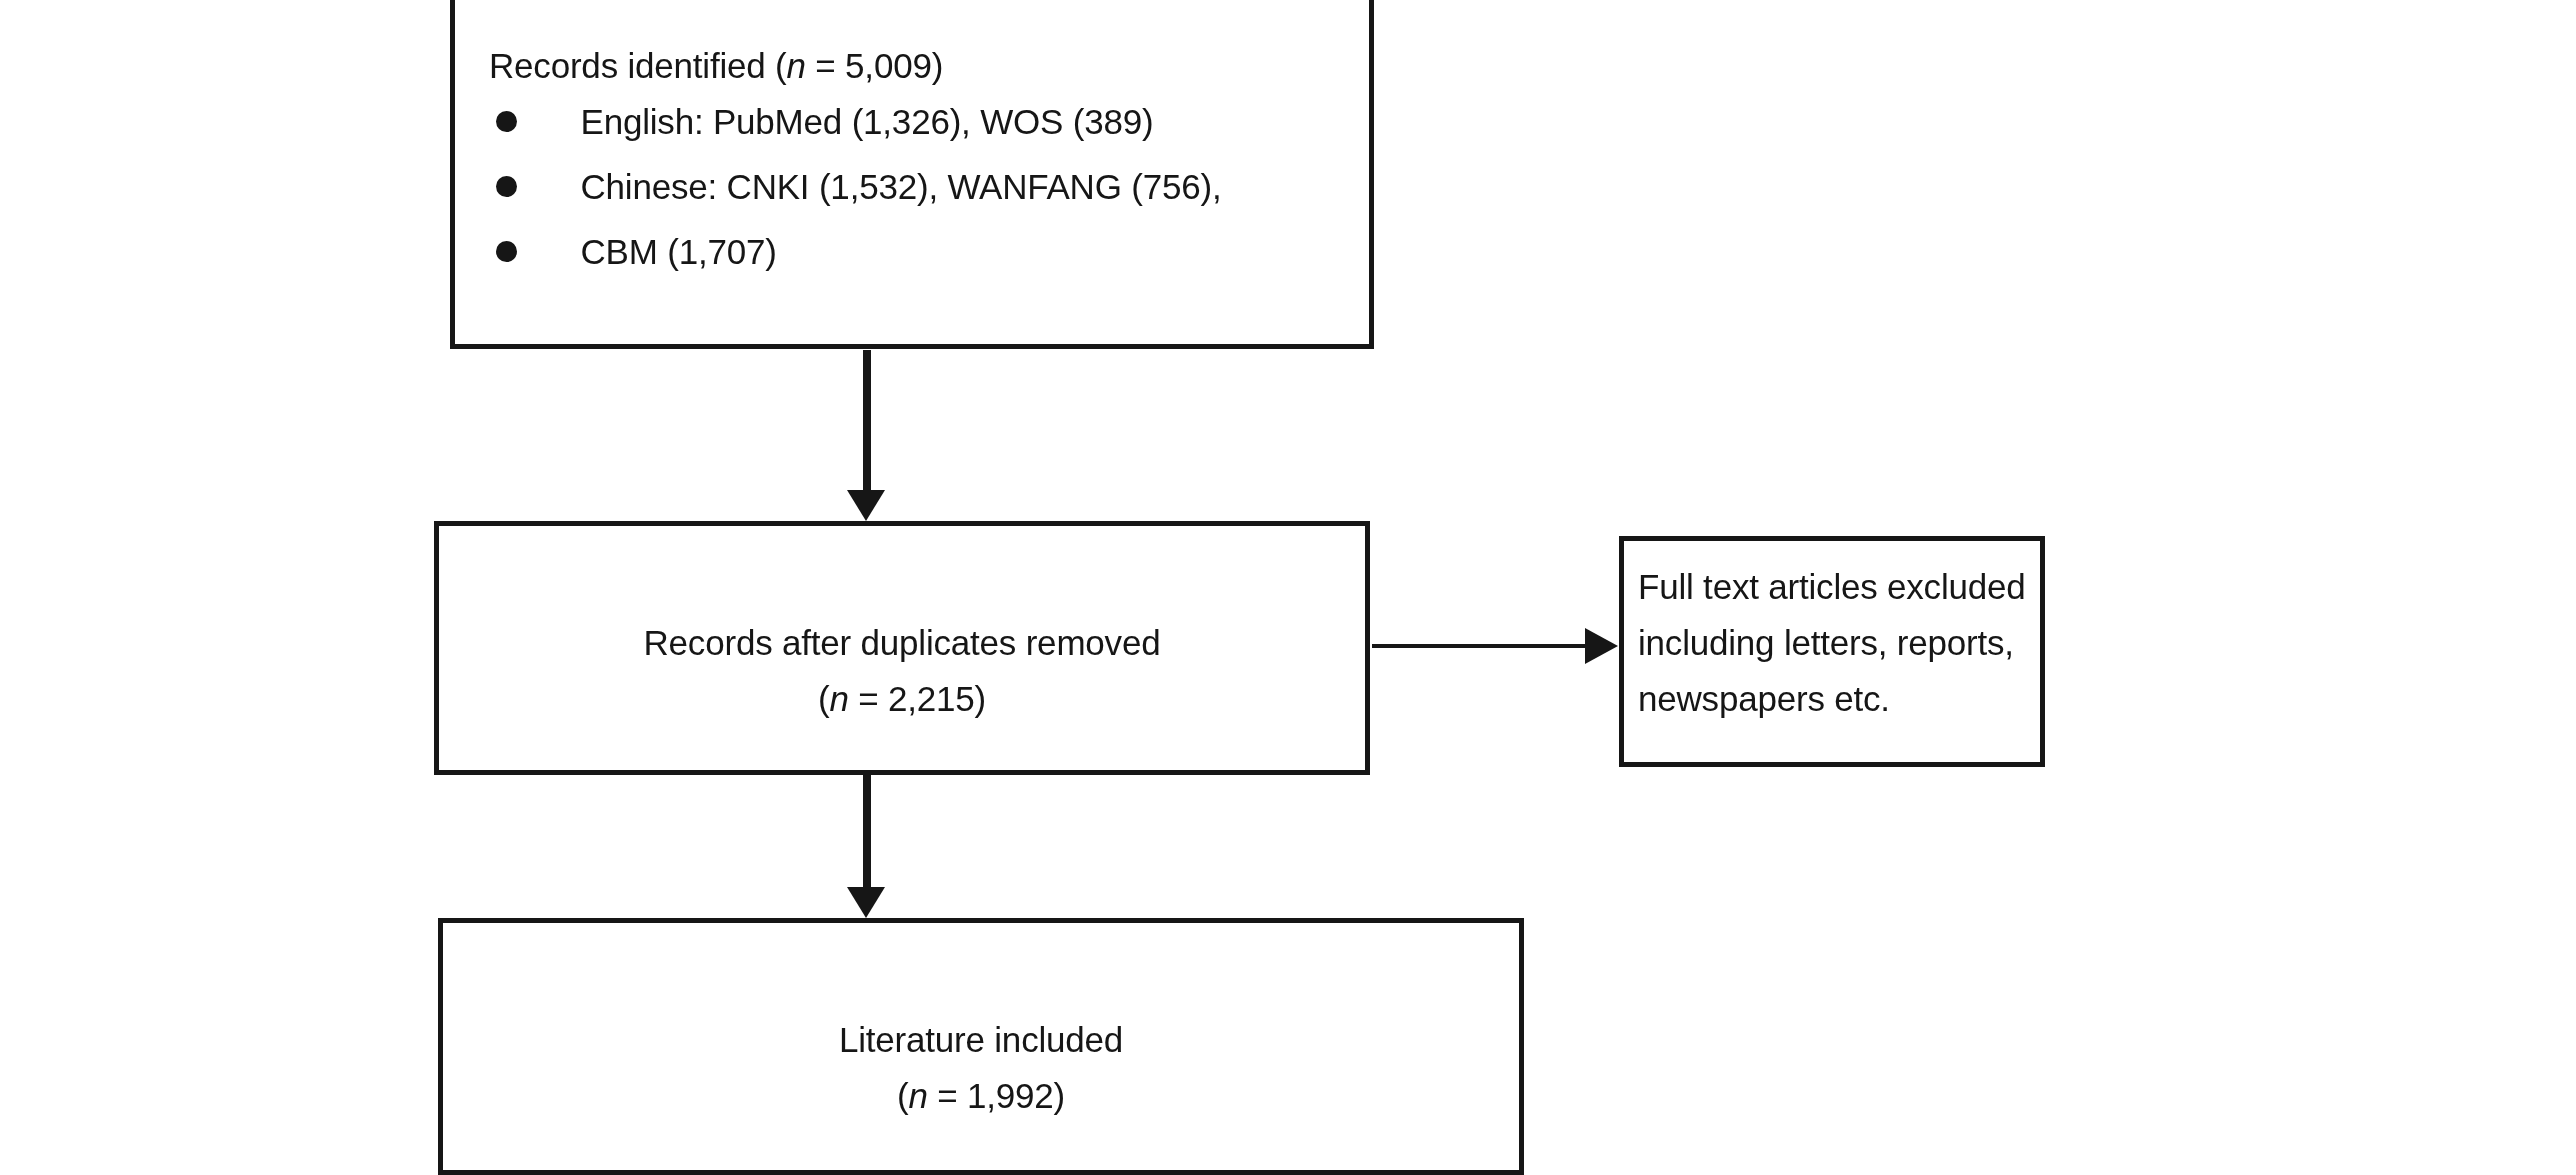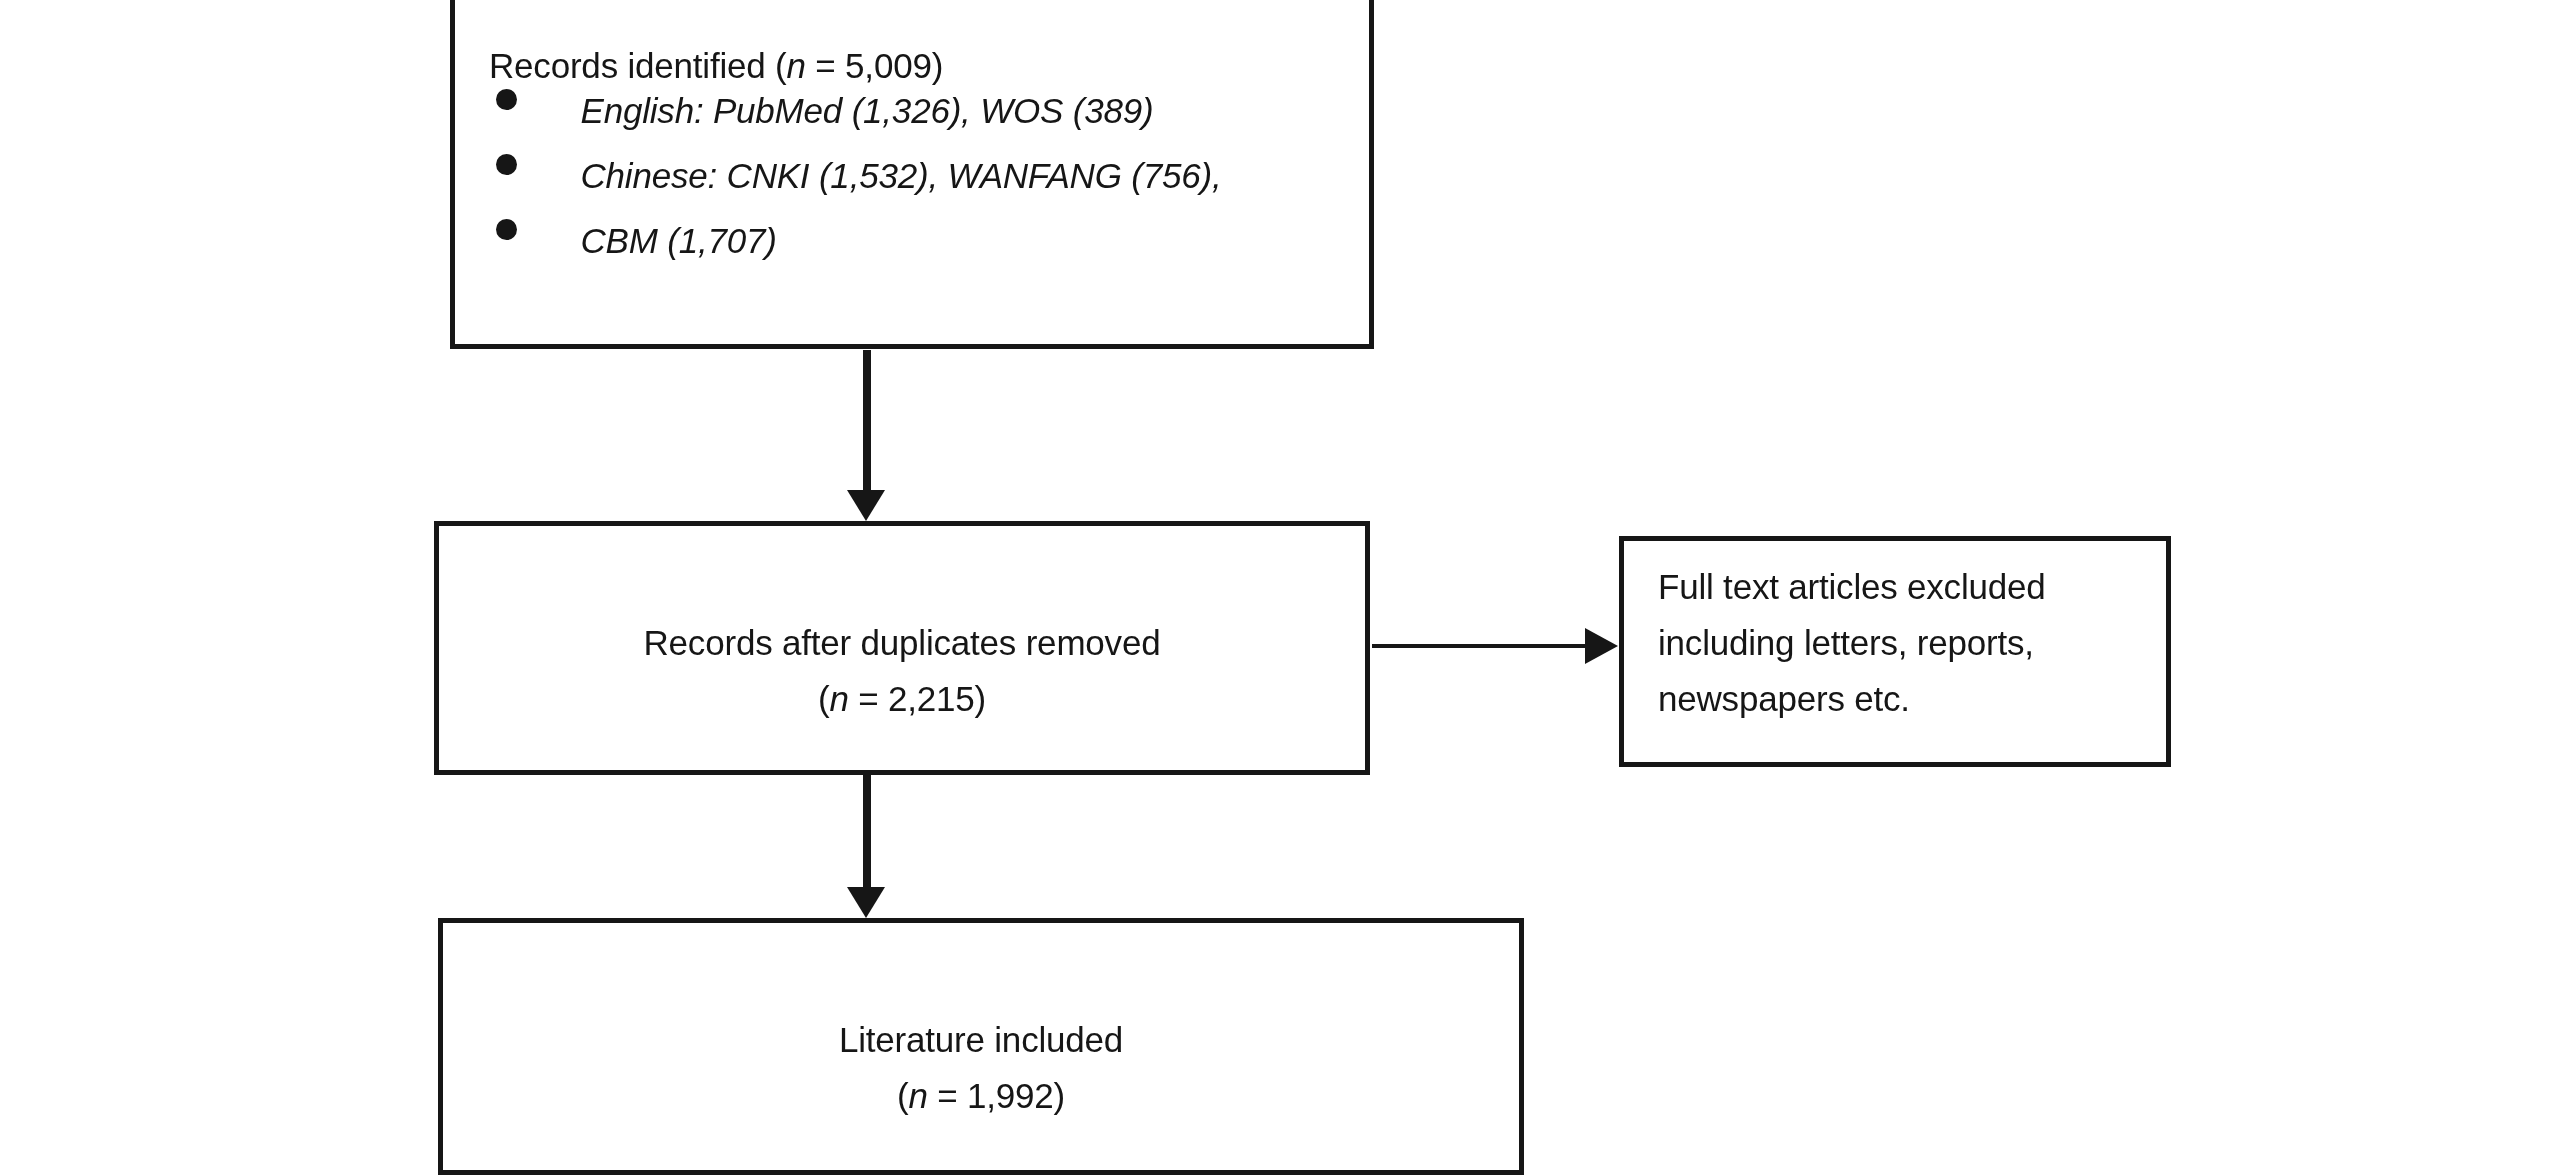--- a/index.html
+++ b/index.html
@@ -37,23 +37,23 @@
   .box-dedup {
     left: 434px;
     top: 521px;
     width: 936px;
     height: 254px;
   }
 
   .box-excluded {
     left: 1619px;
     top: 536px;
-    width: 552px;
+    width: 426px;
     height: 231px;
-    padding: 18px 0 0 34px;
+    padding: 18px 0 0 14px;
   }
 
   .box-included {
     left: 438px;
     top: 918px;
     width: 1086px;
     height: 257px;
   }
 
   .center-stack {
@@ -80,23 +80,22 @@
   }
 
   .title-line {
     font-size: 35px;
     line-height: 46px;
     letter-spacing: -0.2px;
   }
 
   .bullet-row {
     display: flex;
-    align-items: flex-start;
+    align-items: center;
     height: 65px;
-    font-style: italic;
   }
   .bullet-dot {
     width: 21px;
     height: 21px;
     border-radius: 50%;
     background: #161616;
     flex: 0 0 auto;
     margin-left: 6.5px;
   }
   .bullet-text {

